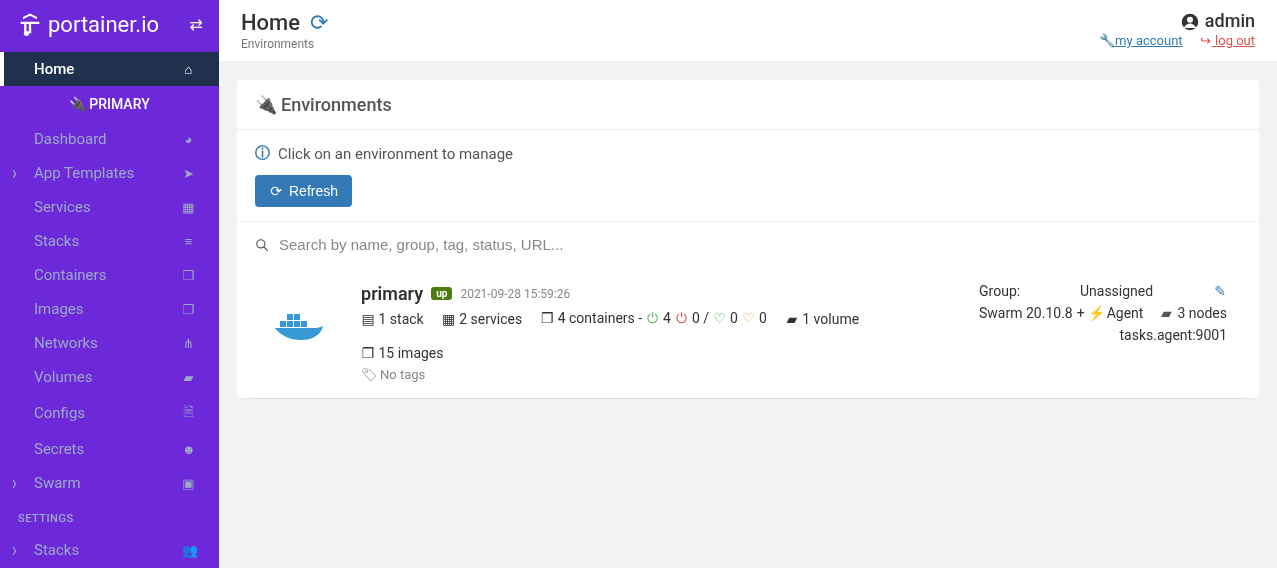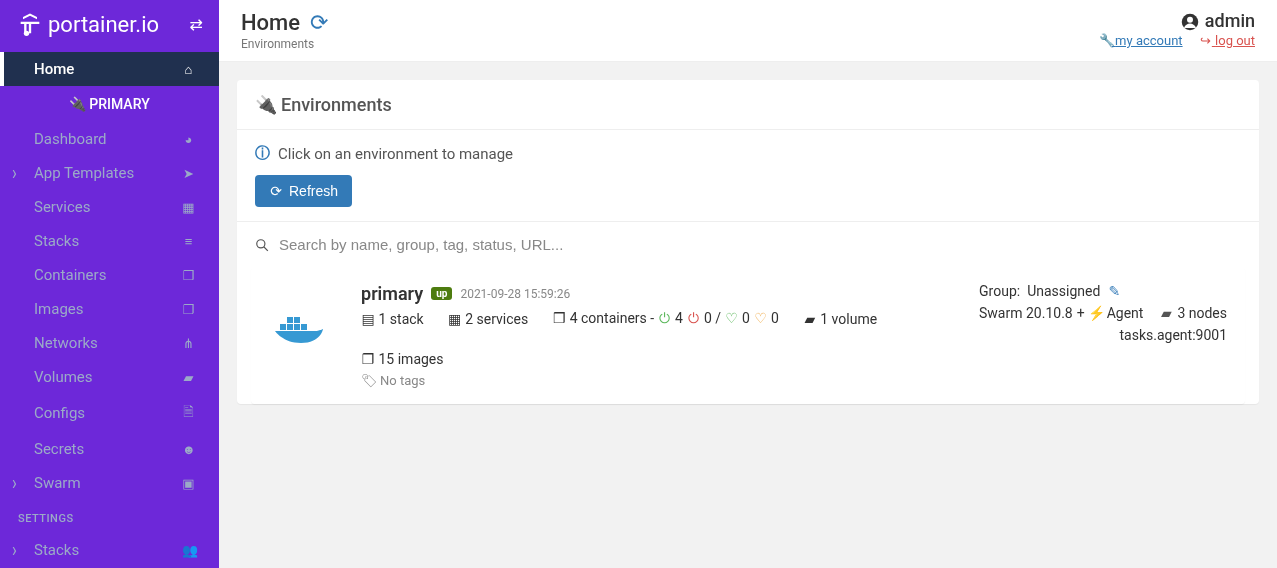--- a/index.html
+++ b/index.html
@@ -39,29 +39,29 @@
   .search-row { border-top: 1px solid #eee; padding: 14px 18px; display: flex; align-items: center; gap: 10px; color: #888; }
   .search-row input { border: none; outline: none; font-size: 15px; flex: 1; color: #14532d; }
   .search-row input::placeholder { color: #888; }
   .env-card { background: #fff; border-radius: 4px; box-shadow: 0 1px 1px rgba(0,0,0,.05); padding: 16px 18px; display: flex; gap: 20px; margin: 0 14px 16px; cursor:pointer; }
   .env-logo { width: 72px; display:flex; align-items:center; justify-content:center; }
   .env-body { flex: 1; min-width: 0; }
   .env-title-row { display: flex; align-items: center; gap: 8px; margin-bottom: 6px; }
   .env-title { font-size: 18px; font-weight: 600; color: #333; }
   .badge-up { background: #4d7c0f; color: #fff; border-radius: 3px; font-size: 10px; padding: 1px 5px; font-weight: 700; text-transform: lowercase; }
   .env-time { font-size: 12px; color: #888; }
-  .env-meta { display: flex; flex-wrap: wrap; gap: 24px; font-size: 14px; color: #333; margin-bottom: 6px; align-items:center; }
+  .env-meta { display: flex; flex-wrap: wrap; gap: 18px; font-size: 14px; color: #333; margin-bottom: 6px; align-items:center; }
   .env-meta .sep { color: #333; }
   .env-meta .power-on { color: #5cb85c; }
   .env-meta .power-off { color: #d9534f; }
   .env-meta .heart-g { color: #5cb85c; }
   .env-meta .heart-o { color: #f0ad4e; }
   .env-tags { font-size: 13px; color: #888; display:flex; gap:6px; align-items:center; }
   .env-right { text-align: right; font-size: 14px; color: #333; display:flex; flex-direction:column; gap:6px; min-width:230px; }
-  .env-right .row1 { display:flex; justify-content:flex-start; align-items:center; gap:7px; }
+  .env-right .row1 { display:flex; justify-content:space-between; align-items:center; gap:26px; }
   .edit { color: #337ab7; cursor:pointer; }
   .env-right .row2 { display:flex; justify-content:flex-end; align-items:center; gap:4px; color:#333; flex-wrap:wrap; }
   .env-right .row3 { color:#333; }
   .pager { display:flex; justify-content:flex-end; align-items:center; gap:10px; padding: 0 12px 10px; color:#555; font-size:14px; }
   .pager select { padding:5px 8px; border:1px solid #ccc; border-radius:4px; font-size:14px; }
   
   .ico { display:inline-block; width:1em; text-align:center; }
   svg { display:block; }
 </style>
 </head>

